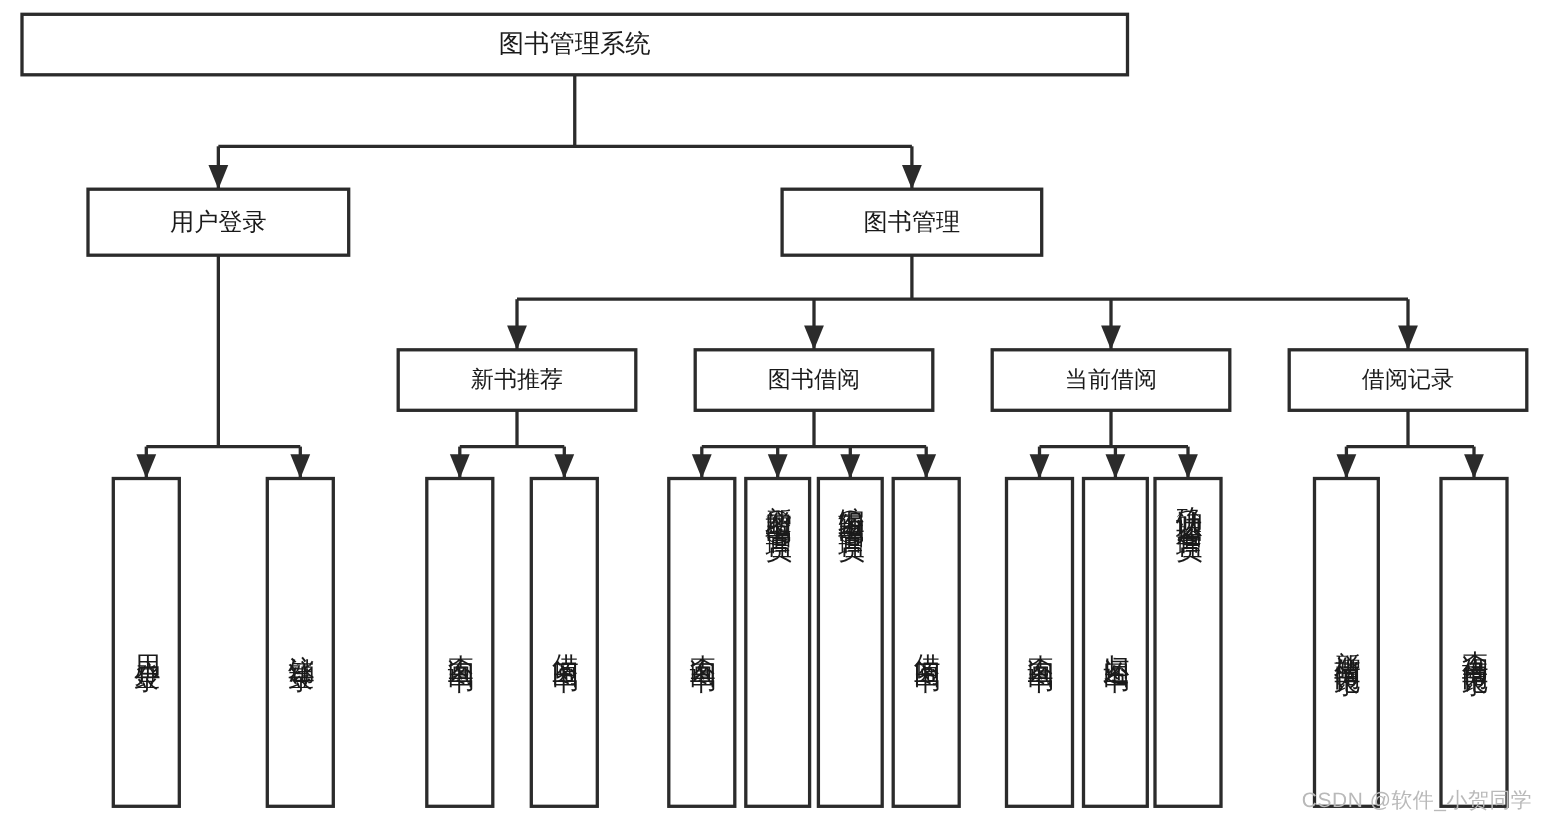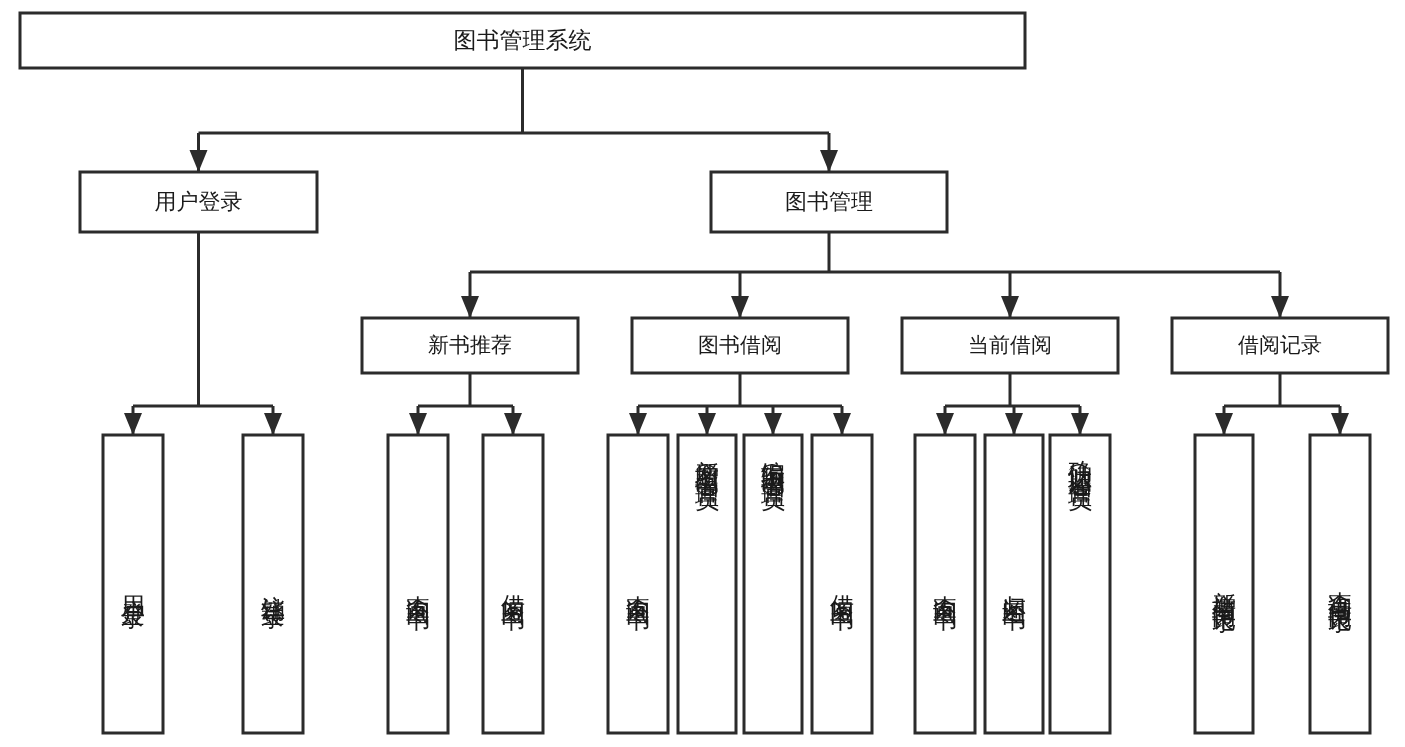--- a/index.html
+++ b/index.html
@@ -220,13 +220,14 @@
       <div class="leaf-text" style="left: 608px; top: 435px; width: 60px; height: 298px;">查询图书</div>
       <div class="leaf-text align-top" style="left: 678px; top: 435px; width: 58px; height: 298px;">新增图书（管理员）</div>
       <div class="leaf-text align-top" style="left: 744px; top: 435px; width: 58px; height: 298px;">编辑图书（管理员）</div>
       <div class="leaf-text" style="left: 812px; top: 435px; width: 60px; height: 298px;">借阅图书</div>
       <div class="leaf-text" style="left: 915px; top: 435px; width: 60px; height: 298px;">查询图书</div>
       <div class="leaf-text" style="left: 985px; top: 435px; width: 58px; height: 298px;">归还图书</div>
       <div class="leaf-text align-top" style="left: 1050px; top: 435px; width: 60px; height: 298px;">确认归还（管理员）</div>
       <div class="leaf-text" style="left: 1195px; top: 435px; width: 58px; height: 298px;">新增借阅记录</div>
       <div class="leaf-text" style="left: 1310px; top: 435px; width: 60px; height: 298px;">查询借阅记录</div>
     </div>
+  <div class="watermark">CSDN @软件_小贺同学</div>
 </div>
 
 </body></html>

